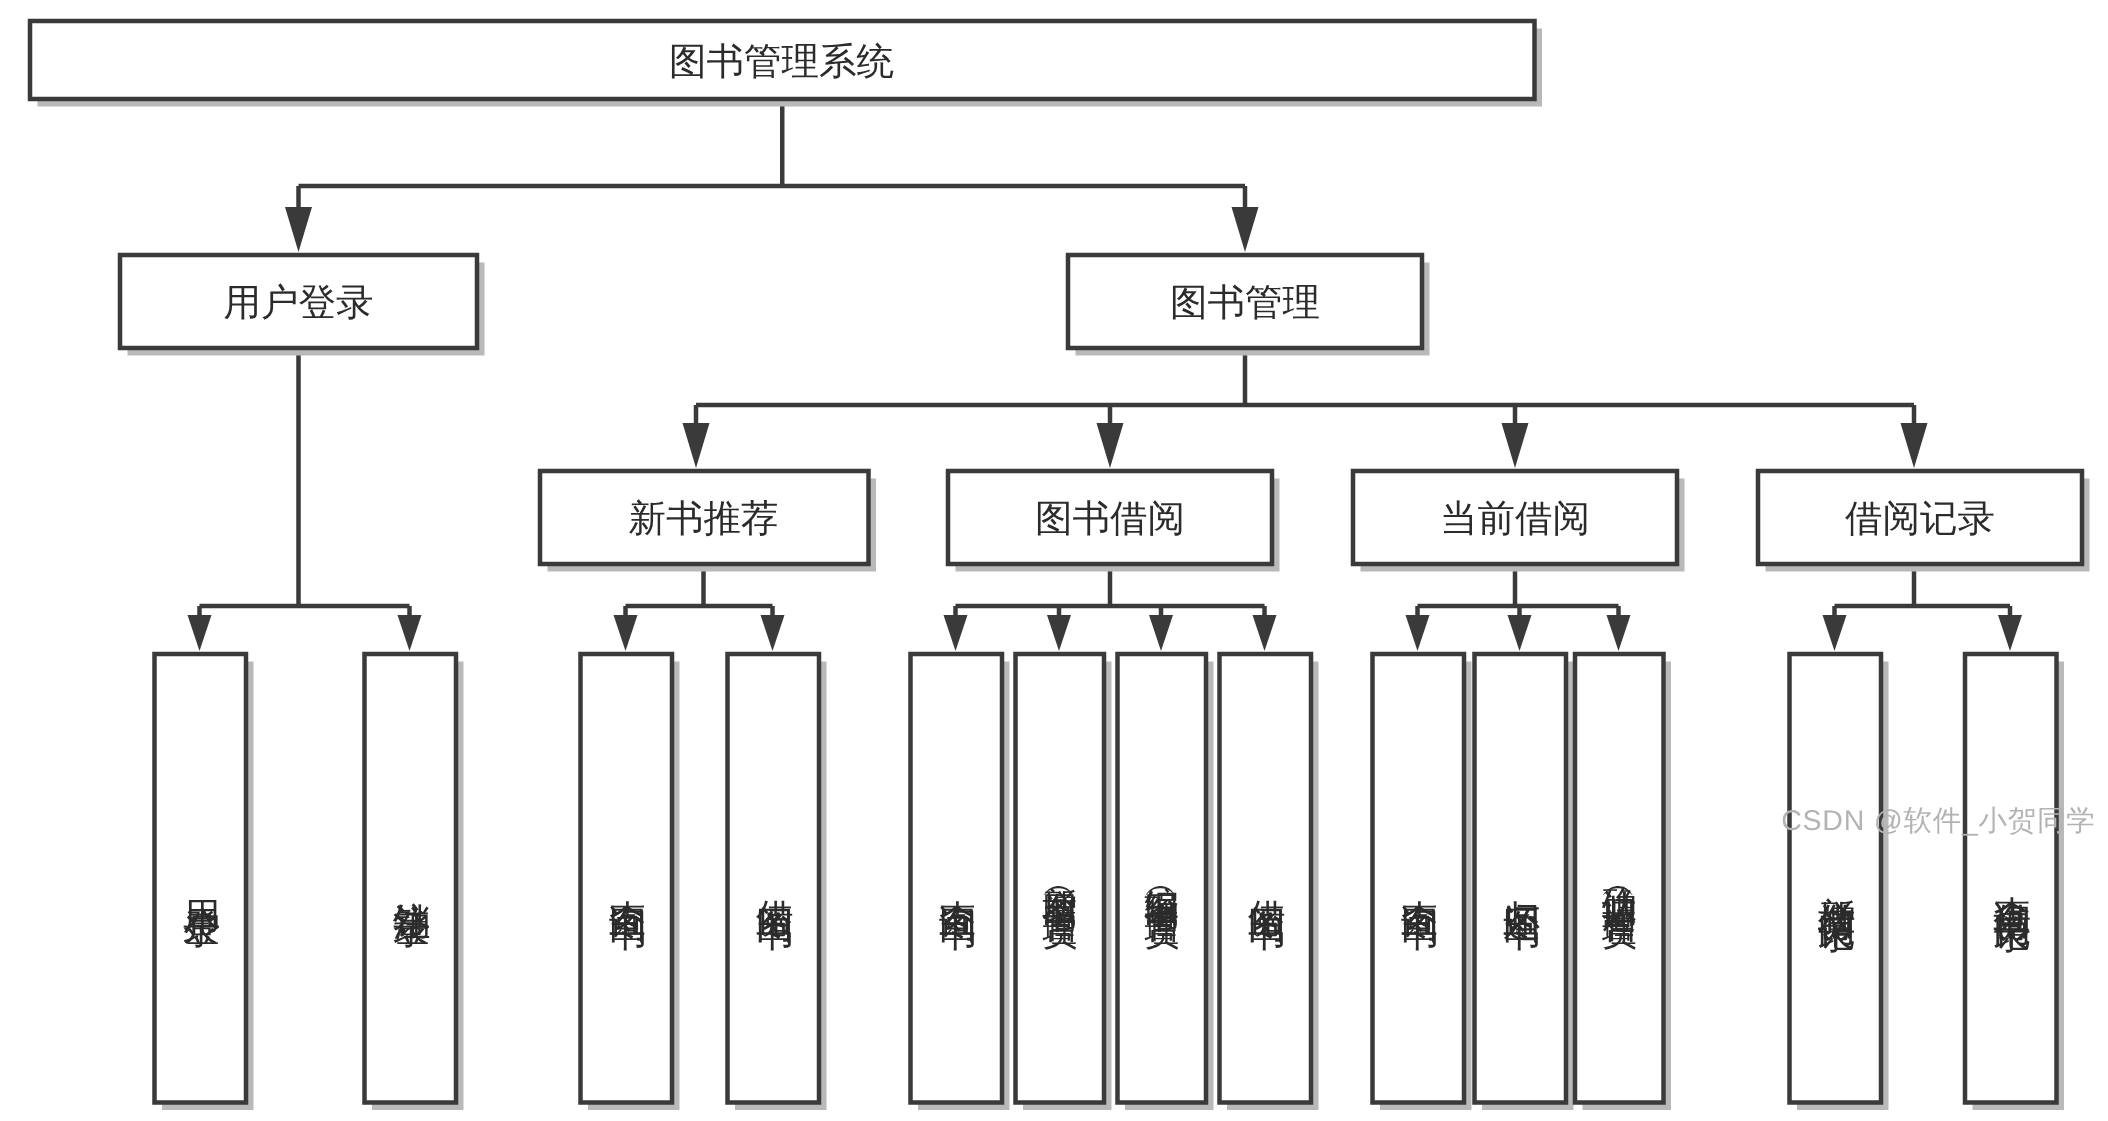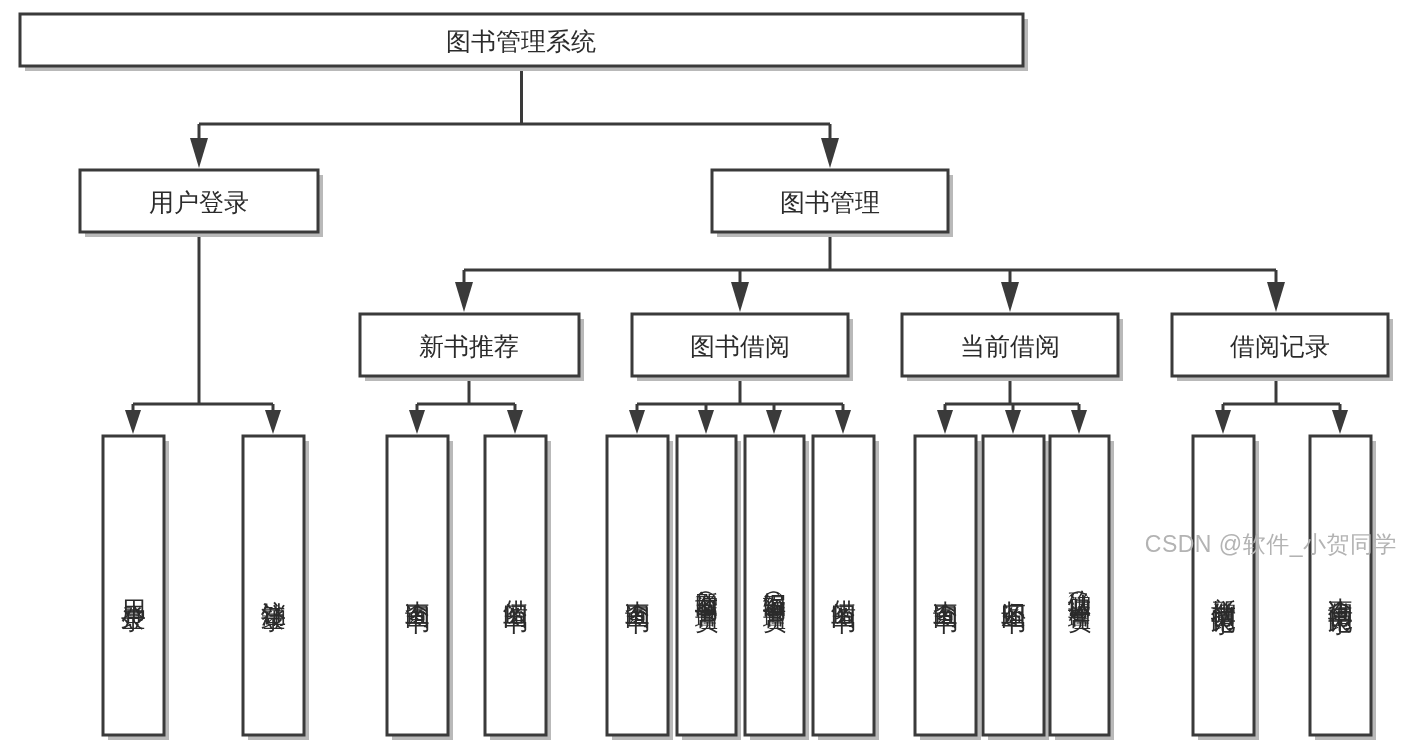--- a/index.html
+++ b/index.html
@@ -51,21 +51,21 @@
     text-anchor: middle;
     dominant-baseline: central;
   }
   .label-h {
     font-size: 25px;
   }
   .watermark {
     position: absolute;
     right: 8px;
     bottom: 4px;
-    font-size: 23px;
+    font-size: 19px;
     color: #b3b3b3;
     font-family: "Liberation Sans", "DejaVu Sans", sans-serif;
     white-space: nowrap;
     letter-spacing: 0.5px;
     pointer-events: none;
   }
 </style>
 </head>
 <body>
 

